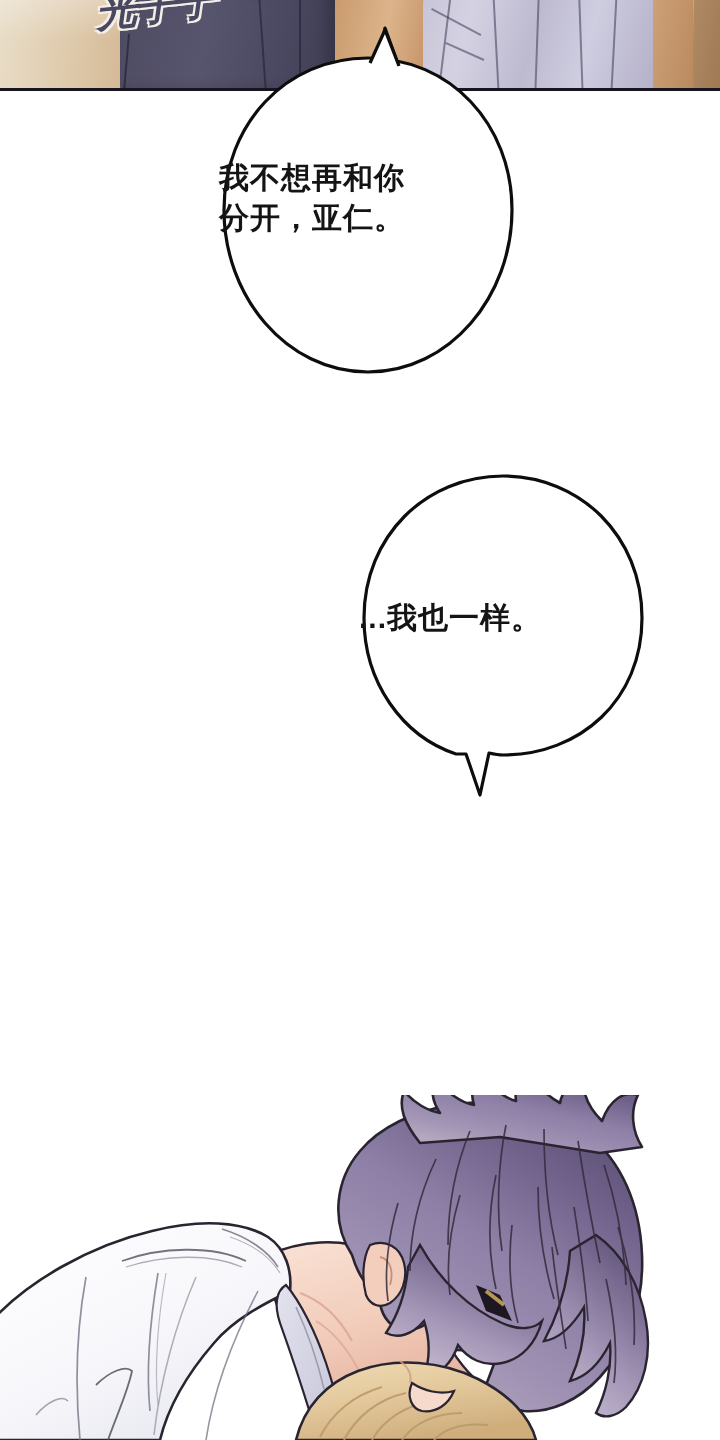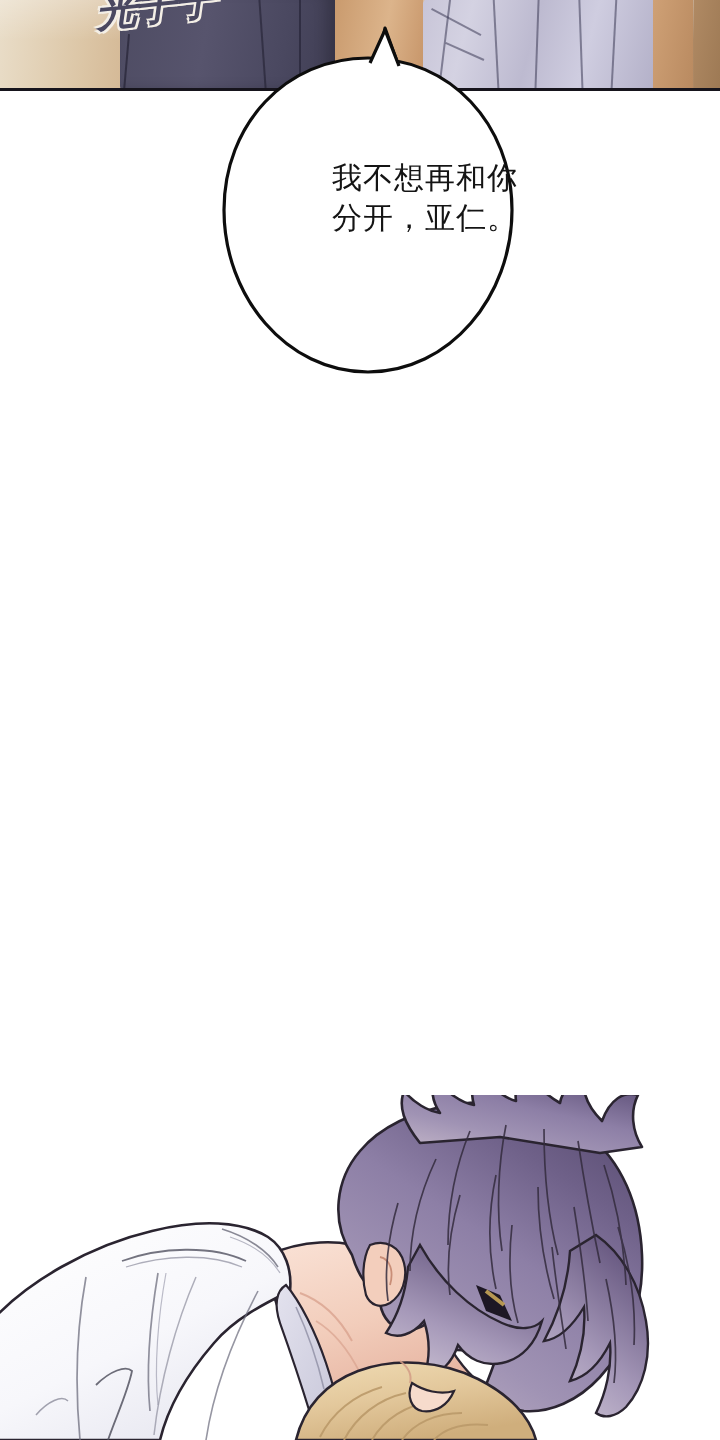--- a/index.html
+++ b/index.html
@@ -114,24 +114,24 @@
     transform: rotate(-6deg);
     white-space: nowrap;
     user-select: none;
   }
 
   
   .bubble-wrap { position: absolute; }
   .bubble-svg { display: block; overflow: visible; }
   .bubble-text {
     position: absolute;
-    left: 8px; right: 0;
-    text-align: right;
+    left: 1px; right: 0;
+    text-align: left;
     color: #141414;
-    font-weight: 400;
+    font-weight: 700;
     line-height: 1.32;
     letter-spacing: 1px;
     white-space: pre-line;
     user-select: text;
   }
 
   #bubble-1 { left: 218px; top: 50px; }
   #bubble-1 .bubble-text { top: 108px; font-size: 30px; }
 
   #bubble-2 { left: 358px; top: 470px; }
@@ -195,20 +195,34 @@
                C 68 8 6 74 6 160
                C 6 246 68 322 150 322
                C 232 322 294 246 294 160
                C 294 74 232 8 150 8 Z" fill="#ffffff" stroke="#0d0d0d" stroke-width="3.2" stroke-linejoin="round"></path>
       <path d="M 152 13 L 167 -20 L 181 16" fill="#ffffff" stroke="#0d0d0d" stroke-width="3.2" stroke-linejoin="round"></path>
     </svg>
     <div class="bubble-text">我不想再和你
 分开，亚仁。</div>
   </div>
 
+  <div class="bubble-wrap" id="bubble-2">
+    <svg class="bubble-svg" width="290" height="330" viewBox="0 0 290 330">
+      <path d="M 145 6
+               C 68 6 6 66 6 148
+               C 6 212 44 266 98 284
+               L 108 284
+               L 122 325
+               L 131 283
+               C 140 285 145 285 145 285
+               C 222 285 284 230 284 148
+               C 284 66 222 6 145 6 Z" fill="#ffffff" stroke="#0d0d0d" stroke-width="3.2" stroke-linejoin="round"></path>
+    </svg>
+    <div class="bubble-text">...我也一样。</div>
+  </div>
 
 
   <div id="bottom-art">
     <svg width="720" height="345" viewBox="0 0 720 345">
       <defs>
         <linearGradient id="hairGrad" x1="0.15" y1="1" x2="0.8" y2="0">
           <stop offset="0%" stop-color="#bfb2c6"></stop>
           <stop offset="28%" stop-color="#a093b4"></stop>
           <stop offset="55%" stop-color="#8d7fa6"></stop>
           <stop offset="80%" stop-color="#6f6189"></stop>

